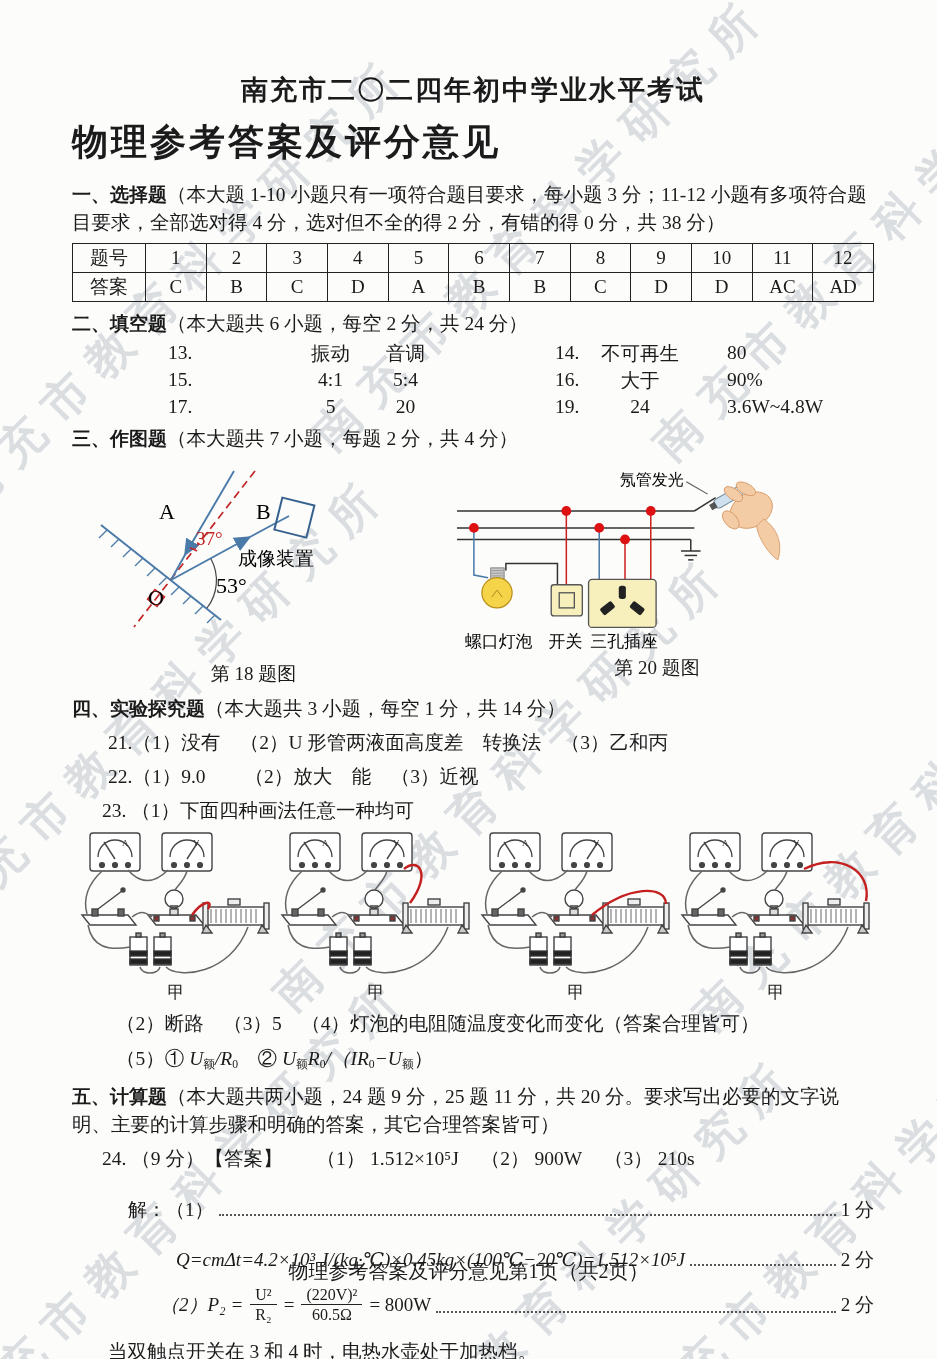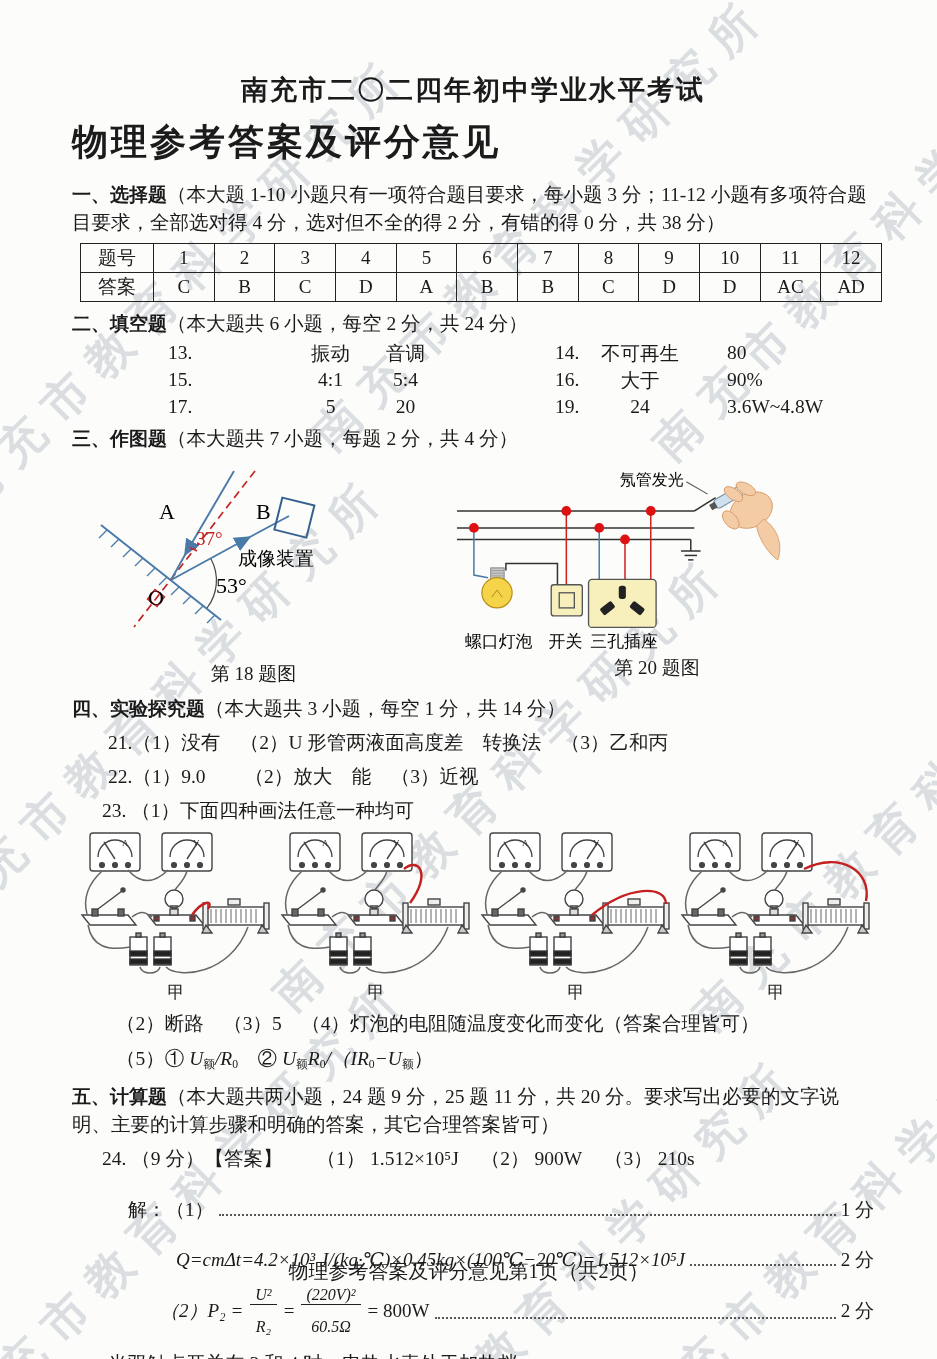--- a/index.html
+++ b/index.html
@@ -9,21 +9,21 @@
   .wm-layer{position:absolute;inset:0;z-index:0;pointer-events:none;}
   .wm{position:absolute;font-size:46px;letter-spacing:16px;color:rgba(125,135,152,0.26);
       white-space:nowrap;transform:rotate(-45deg);transform-origin:0 0;font-weight:bold;}
   .content{position:absolute;left:72px;top:66px;width:802px;z-index:1;}
   .title1{text-align:center;font-size:27px;font-weight:bold;letter-spacing:2px;margin:6px 0 2px 0;}
   .title2{text-align:left;font-size:36px;font-weight:bold;letter-spacing:3px;margin:10px 0 14px 0;
           font-family:Liberation Sans, sans-serif;}
   .sec{font-size:19.5px;line-height:1.42;margin:4px 0 2px 0;}
   .sec .lab{font-weight:bold;font-family:"Liberation Sans","DejaVu Sans",sans-serif;font-size:19px;}
   
-  table.anst{border-collapse:collapse;width:100%;margin:6px 0 8px 8px;table-layout:fixed;}
+  table.anst{border-collapse:collapse;width:100%;margin:6px 0 8px 0;table-layout:fixed;}
   table.anst td{border:1.6px solid #222;text-align:center;font-size:19px;padding:1px 0;height:24px;}
   table.anst td.hd{width:72px;}
   
   .fill-row{display:grid;grid-template-columns:125px 75px 75px 112px 40px 90px 1fr;
             padding-left:96px;font-size:19.5px;height:27px;align-items:center;}
   .fill-row .no{text-align:left;}
   .fill-row .va,.fill-row .vb{text-align:center;}
   .fill-row .vc{text-align:left;padding-left:42px;}
   
   .figs{display:flex;align-items:flex-start;margin:2px 0 0 14px;}
@@ -31,21 +31,21 @@
   .ckt-row{display:flex;justify-content:space-between;margin:4px 0 0 6px;}
   .ckt-item{text-align:center;}
   .ckt-item .cap{font-size:17px;margin-top:0px;}
   .ans-ln{font-size:19.5px;margin:5px 0 0 36px;line-height:1.5;}
   .ans-ln.i23{margin-left:30px;}
   
   .calc{display:flex;align-items:baseline;font-size:19px;margin:24px 0 0 56px;text-align:center;}
   .calc .leader{flex:1;border-bottom:2px dotted #555;height:0.7em;margin:0 5px;min-width:30px;}
   .calc .score{white-space:nowrap;}
   .frac{display:inline-flex;flex-direction:column;align-items:center;vertical-align:middle;
-        margin:0 7px;font-size:16px;line-height:1.2;font-style:italic;gap:12px;}
+        margin:0 7px;font-size:16px;line-height:1.2;}
   .frac .num{border-bottom:1.5px solid #222;padding:0 5px;}
   .sb{font-size:0.6em;vertical-align:-0.28em;}
   .it{font-style:italic;}
   .sp24{display:inline-block;width:34px;}
   .sp16{display:inline-block;width:22px;}
   .footer{position:absolute;left:0;right:0;bottom:74px;text-align:center;font-size:20px;z-index:1;}
 </style>
 </head>
 <body>
 

